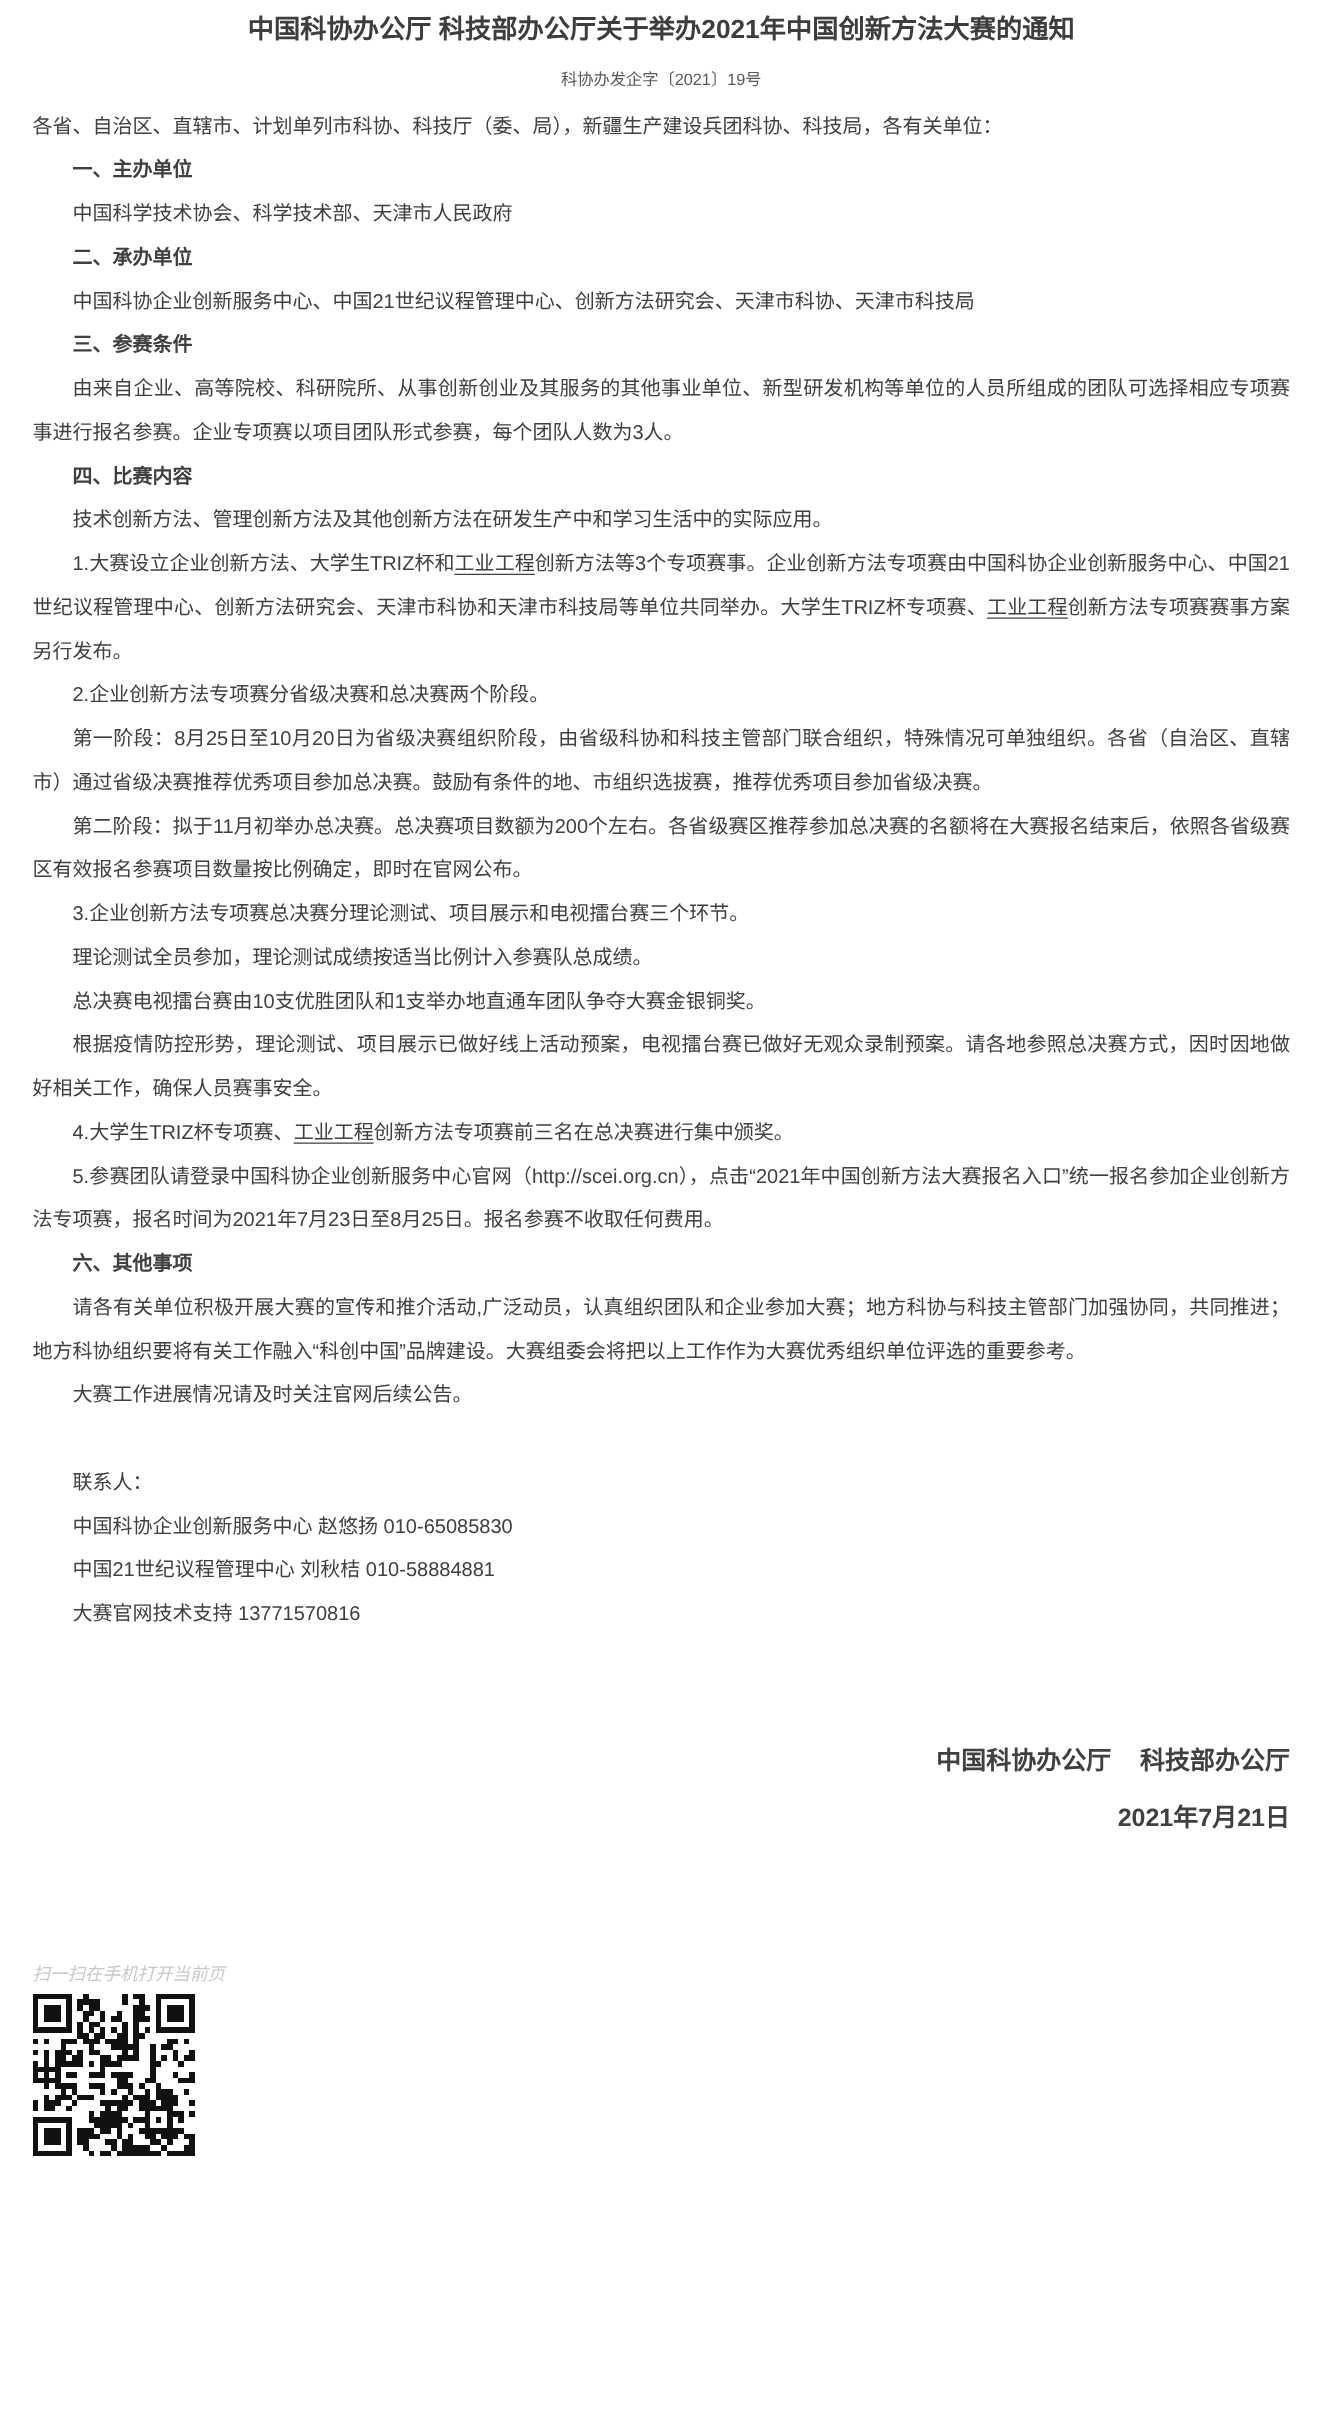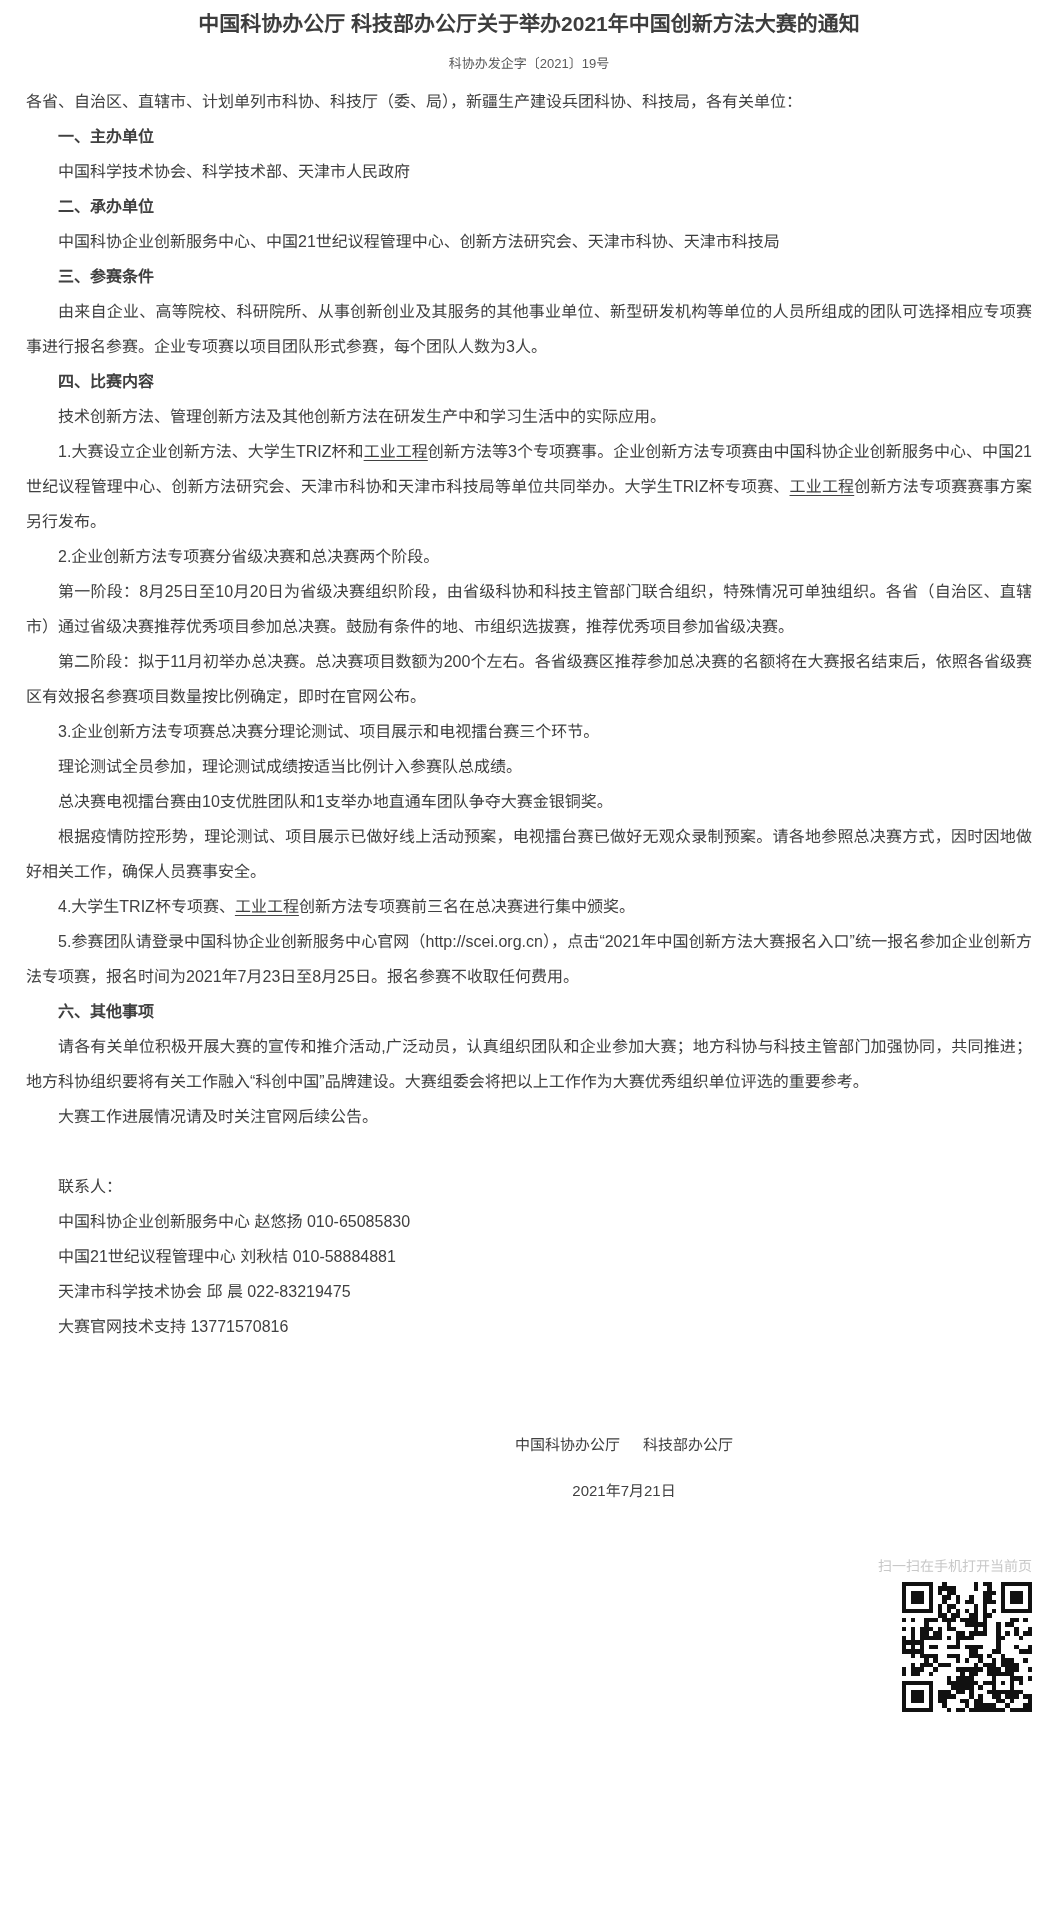--- a/index.html
+++ b/index.html
@@ -12,25 +12,25 @@
         padding:8px 25px 30px 26px;overflow:hidden;}
   .title{font-size:21px;font-weight:bold;text-align:center;color:var(--title);
          margin:2px 0 0;line-height:28px;}
   .docnum{font-size:13px;text-align:center;color:var(--docnum);margin-top:15px;line-height:22px;}
   .content{margin-top:9px;font-size:16px;color:var(--text);}
   .content p{margin:0;line-height:35px;text-indent:2em;text-align:justify;}
   .content p.address{text-indent:0;}
   .content p.heading{font-weight:bold;}
   .content p.contact-label{margin-top:35px;}
   .content span.u{text-decoration:underline;text-underline-offset:3px;}
-  .sig{margin-top:83px;margin-left:190px;text-align:center;font-size:15px;
-       color:var(--text);line-height:35px;}
+  .sig{margin-top:83px;margin-left:190px;text-align:right;font-size:20px;
+       color:var(--text);line-height:35px;font-weight:bold;}
   .sig-gap{display:inline-block;width:23px;}
   .sig-date{margin-top:11px;}
-  .qr-wrap{margin-top:48px;text-align:right;}
+  .qr-wrap{margin-top:96px;text-align:left;font-style:italic;}
   .qr-caption{font-size:14px;color:var(--caption);line-height:20px;}
   #qr{margin-top:6px;display:inline-block;}
 </style>
 </head>
 <body>
 
 <div class="page">
 
   <h1 class="title">中国科协办公厅 科技部办公厅关于举办2021年中国创新方法大赛的通知</h1>
 
@@ -55,21 +55,20 @@
       <p class="para"><span>总决赛电视擂台赛由10支优胜团队和1支举办地直通车团队争夺大赛金银铜奖。</span></p>
       <p class="para"><span>根据疫情防控形势，理论测试、项目展示已做好线上活动预案，电视擂台赛已做好无观众录制预案。请各地参照总决赛方式，因时因地做好相关工作，确保人员赛事安全。</span></p>
       <p class="para"><span>4.大学生TRIZ杯专项赛、</span><span class="u">工业工程</span><span>创新方法专项赛前三名在总决赛进行集中颁奖。</span></p>
       <p class="para"><span>5.参赛团队请登录中国科协企业创新服务中心官网（http://scei.org.cn），点击“2021年中国创新方法大赛报名入口”统一报名参加企业创新方法专项赛，报名时间为2021年7月23日至8月25日。报名参赛不收取任何费用。</span></p>
       <p class="heading"><span>六、其他事项</span></p>
       <p class="para"><span>请各有关单位积极开展大赛的宣传和推介活动,广泛动员，认真组织团队和企业参加大赛；地方科协与科技主管部门加强协同，共同推进；地方科协组织要将有关工作融入“科创中国”品牌建设。大赛组委会将把以上工作作为大赛优秀组织单位评选的重要参考。</span></p>
       <p class="para"><span>大赛工作进展情况请及时关注官网后续公告。</span></p>
       <p class="contact-label"><span>联系人：</span></p>
       <p class="contact"><span>中国科协企业创新服务中心 赵悠扬 010-65085830</span></p>
       <p class="contact"><span>中国21世纪议程管理中心 刘秋桔 010-58884881</span></p>
-      <p class="contact"><span>天津市科学技术协会 邱 晨 022-83219475</span></p>
       <p class="contact"><span>大赛官网技术支持 13771570816</span></p>
     </div>
 
   <div class="sig">
     <div class="sig-orgs"><span>中国科协办公厅</span><span class="sig-gap"></span><span>科技部办公厅</span></div>
     <div class="sig-date">2021年7月21日</div>
   </div>
 
   <div class="qr-wrap">
     <div class="qr-caption">扫一扫在手机打开当前页</div>

